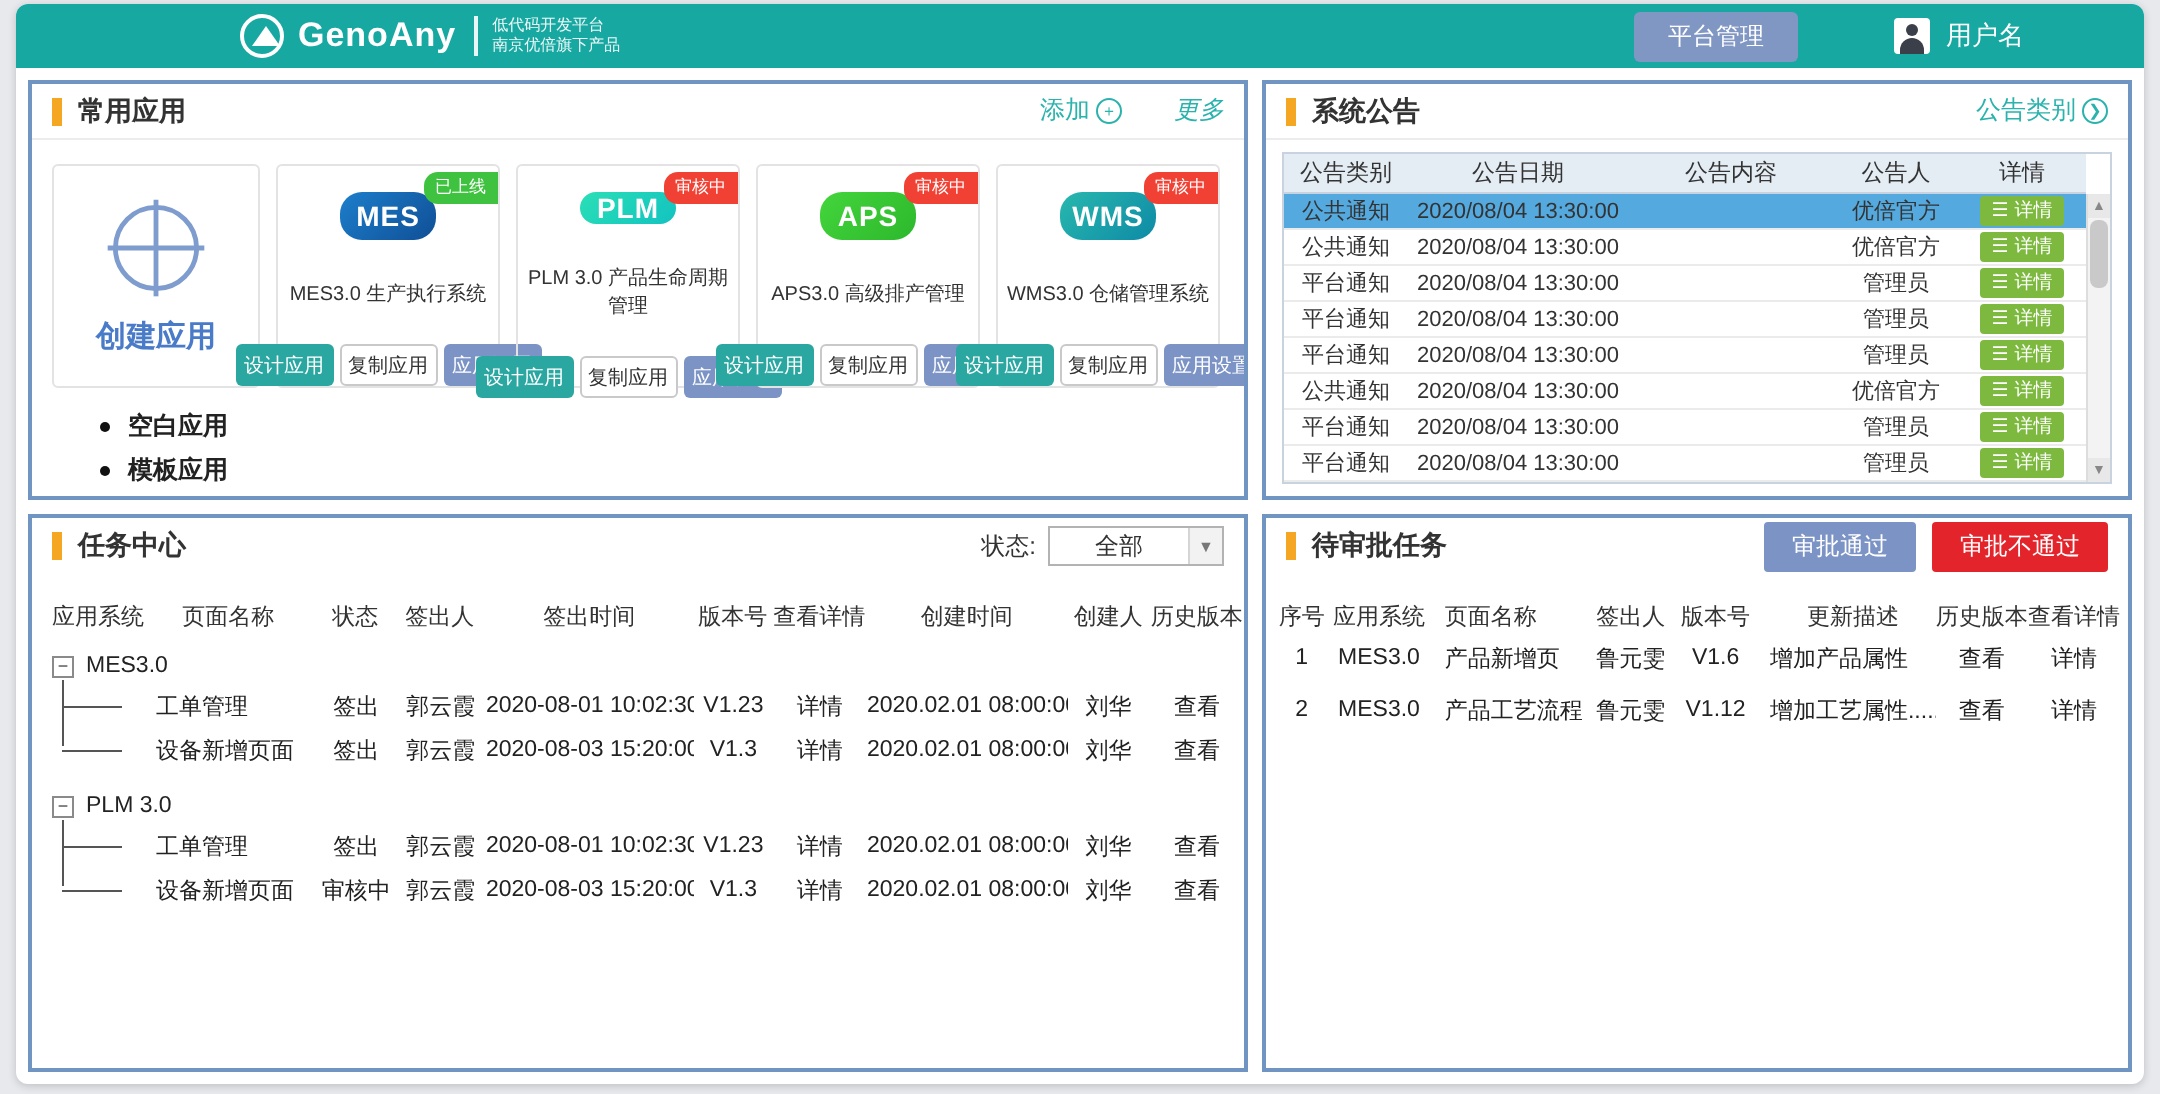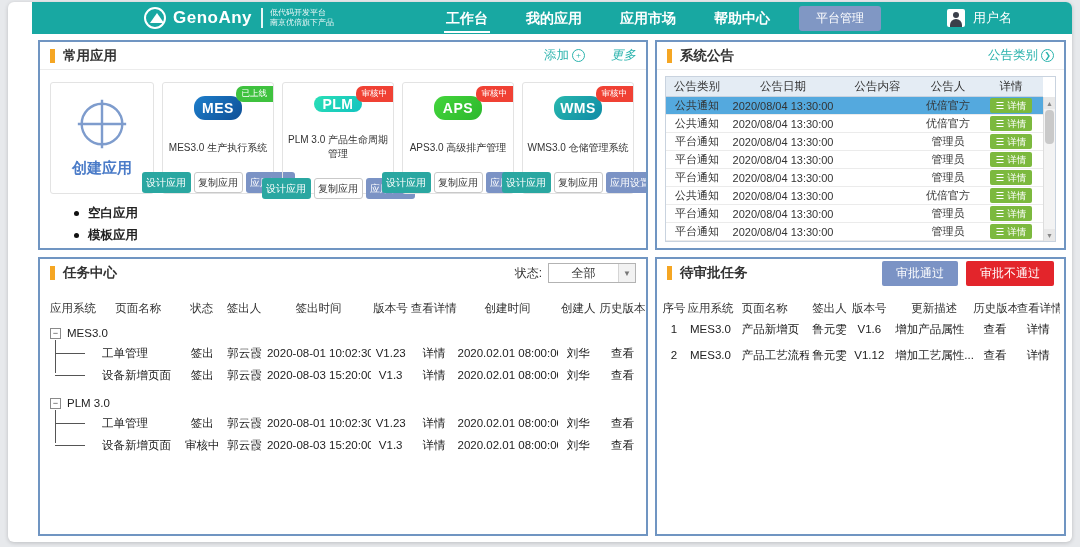--- a/index.html
+++ b/index.html
@@ -1,33 +1,33 @@
 <!DOCTYPE html>
 <html><head>
 <meta charset="utf-8">
 <style>
   * { margin:0; padding:0; box-sizing:border-box; }
   html,body { width:1080px; height:547px; }
   body { background:#e7e9ec; font-family:"Liberation Sans","DejaVu Sans",sans-serif; position:relative; }
-  .page { position:absolute; left:8px; top:2px; width:1064px; height:540px; background:#fff; border-radius:6px; overflow:hidden; box-shadow:0 1px 4px rgba(0,0,0,.18);padding-left:24px; }
+  .page { position:absolute; left:8px; top:2px; width:1064px; height:540px; background:#fff; border-radius:6px; overflow:hidden; box-shadow:0 1px 4px rgba(0,0,0,.18); }
 
   
   .topbar { height:32px; background:#18a8a2; display:flex; align-items:center; color:#fff; }
   .brand { display:flex; align-items:center; margin-left:112px; }
   .logo { width:22px; height:22px; border:2px solid #fff; border-radius:50%; position:relative; flex:0 0 auto; }
   .logo::before { content:""; position:absolute; left:4px; top:4px; border-left:7px solid transparent; border-right:7px solid transparent; border-bottom:10px solid #fff; }
   .brand-name { font-size:17px; font-weight:bold; margin-left:7px; letter-spacing:.5px; }
   .brand-divider { width:2px; height:20px; background:#fff; margin:0 7px 0 9px; opacity:.9; }
   .tagline { font-size:8px; line-height:10px; opacity:.92; }
   .nav { display:flex; margin-left:110px; gap:34px; }
   .nav-item { font-size:14px; font-weight:bold; padding:6px 2px 4px; cursor:pointer; position:relative; }
   .nav-item.active::after { content:""; position:absolute; left:0; right:0; bottom:-1px; height:2px; background:#fff; }
   .topbar-right { margin-left:auto; display:flex; align-items:center; margin-right:60px; }
   .platform-btn { background:#8097c4; color:#fff; font-size:12px; padding:4px 17px; border-radius:3px; border:none; cursor:pointer; }
-  .user { display:flex; align-items:center; margin-left:66px; gap:8px; }
+  .user { display:flex; align-items:center; margin-left:48px; gap:8px; }
   .avatar { width:18px; height:18px; background:#fff; border-radius:2px; position:relative; overflow:hidden; }
   .avatar::before { content:""; position:absolute; top:3px; left:6px; width:6px; height:6px; border-radius:50%; background:#3a3f4a; }
   .avatar::after { content:""; position:absolute; top:10px; left:3px; width:12px; height:8px; border-radius:6px 6px 0 0; background:#3a3f4a; }
   .username { font-size:13px; }
 
   
   .content { padding:6px; display:grid; grid-template-columns:610px 1fr; grid-template-rows:210px 1fr; gap:7px; height:508px; }
   .panel { border:2px solid #7095c2; background:#fff; overflow:hidden; position:relative; }
   .panel-header { height:28px; display:flex; align-items:center; padding:0 10px; }
   .panel-header.divided { border-bottom:1px solid #ececec;align-items:center; }
@@ -114,26 +114,20 @@
   <div class="topbar">
     <div class="brand">
       <span class="logo"></span>
       <span class="brand-name">GenoAny</span>
       <span class="brand-divider"></span>
       <span class="tagline">
         <span>低代码开发平台</span><br>
         <span>南京优倍旗下产品</span>
       </span>
     </div>
-    <div class="nav">
-      <div class="nav-item active">工作台</div>
-      <div class="nav-item">我的应用</div>
-      <div class="nav-item">应用市场</div>
-      <div class="nav-item">帮助中心</div>
-    </div>
     <div class="topbar-right">
       <button class="platform-btn">平台管理</button>
       <div class="user">
         <span class="avatar"></span>
         <span class="username">用户名</span>
       </div>
     </div>
   </div>
 
   <div class="content">

